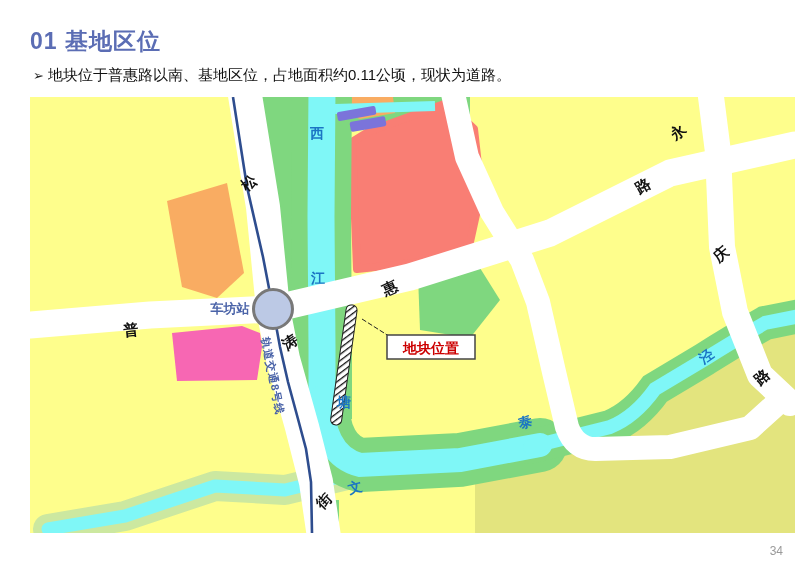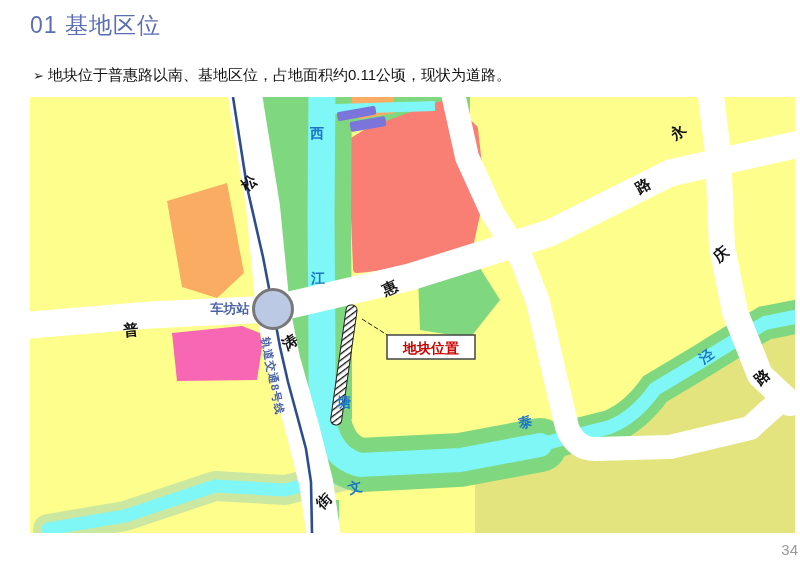--- a/index.html
+++ b/index.html
@@ -1,22 +1,22 @@
 <!DOCTYPE html>
 <html><head>
 <meta charset="utf-8">
 <style>
   html,body{margin:0;padding:0;background:#ffffff;}
   .slide{position:relative;width:800px;height:566px;background:#ffffff;overflow:hidden;
          font-family:"Liberation Sans","DejaVu Sans",sans-serif;}
-  .page-title{position:absolute;left:30px;top:10px;font-size:23px;font-weight:normal;color:#5B6DB4;letter-spacing:1px;}
+  .page-title{position:absolute;left:30px;top:26px;font-size:23px;font-weight:bold;color:#5B6DB4;letter-spacing:1px;}
   .bullet-line{position:absolute;left:33px;top:66px;font-size:15px;color:#111;display:flex;align-items:center;gap:4px;}
   .bullet-marker{font-size:13px;color:#222;}
   .map-wrap{position:absolute;left:30px;top:97px;width:765px;height:436px;}
-  .page-number{position:absolute;right:2px;bottom:8px;font-size:15px;color:#9a9a9a;}
+  .page-number{position:absolute;right:17px;bottom:8px;font-size:12px;color:#9a9a9a;}
   svg text{font-family:"Liberation Sans","DejaVu Sans",sans-serif;}
   .road-ch{font-size:15px;font-weight:bold;fill:#111111;}
   .river-ch{font-size:14px;font-weight:bold;fill:#1B75C4;}
   .station-lbl{font-size:13px;font-weight:bold;fill:#4A63A8;}
   .rail-lbl{font-size:11px;font-weight:bold;fill:#4A63A8;letter-spacing:1px;}
   .site-lbl{font-size:14px;font-weight:bold;fill:#CC0000;}
 </style>
 </head>
 <body>
 

